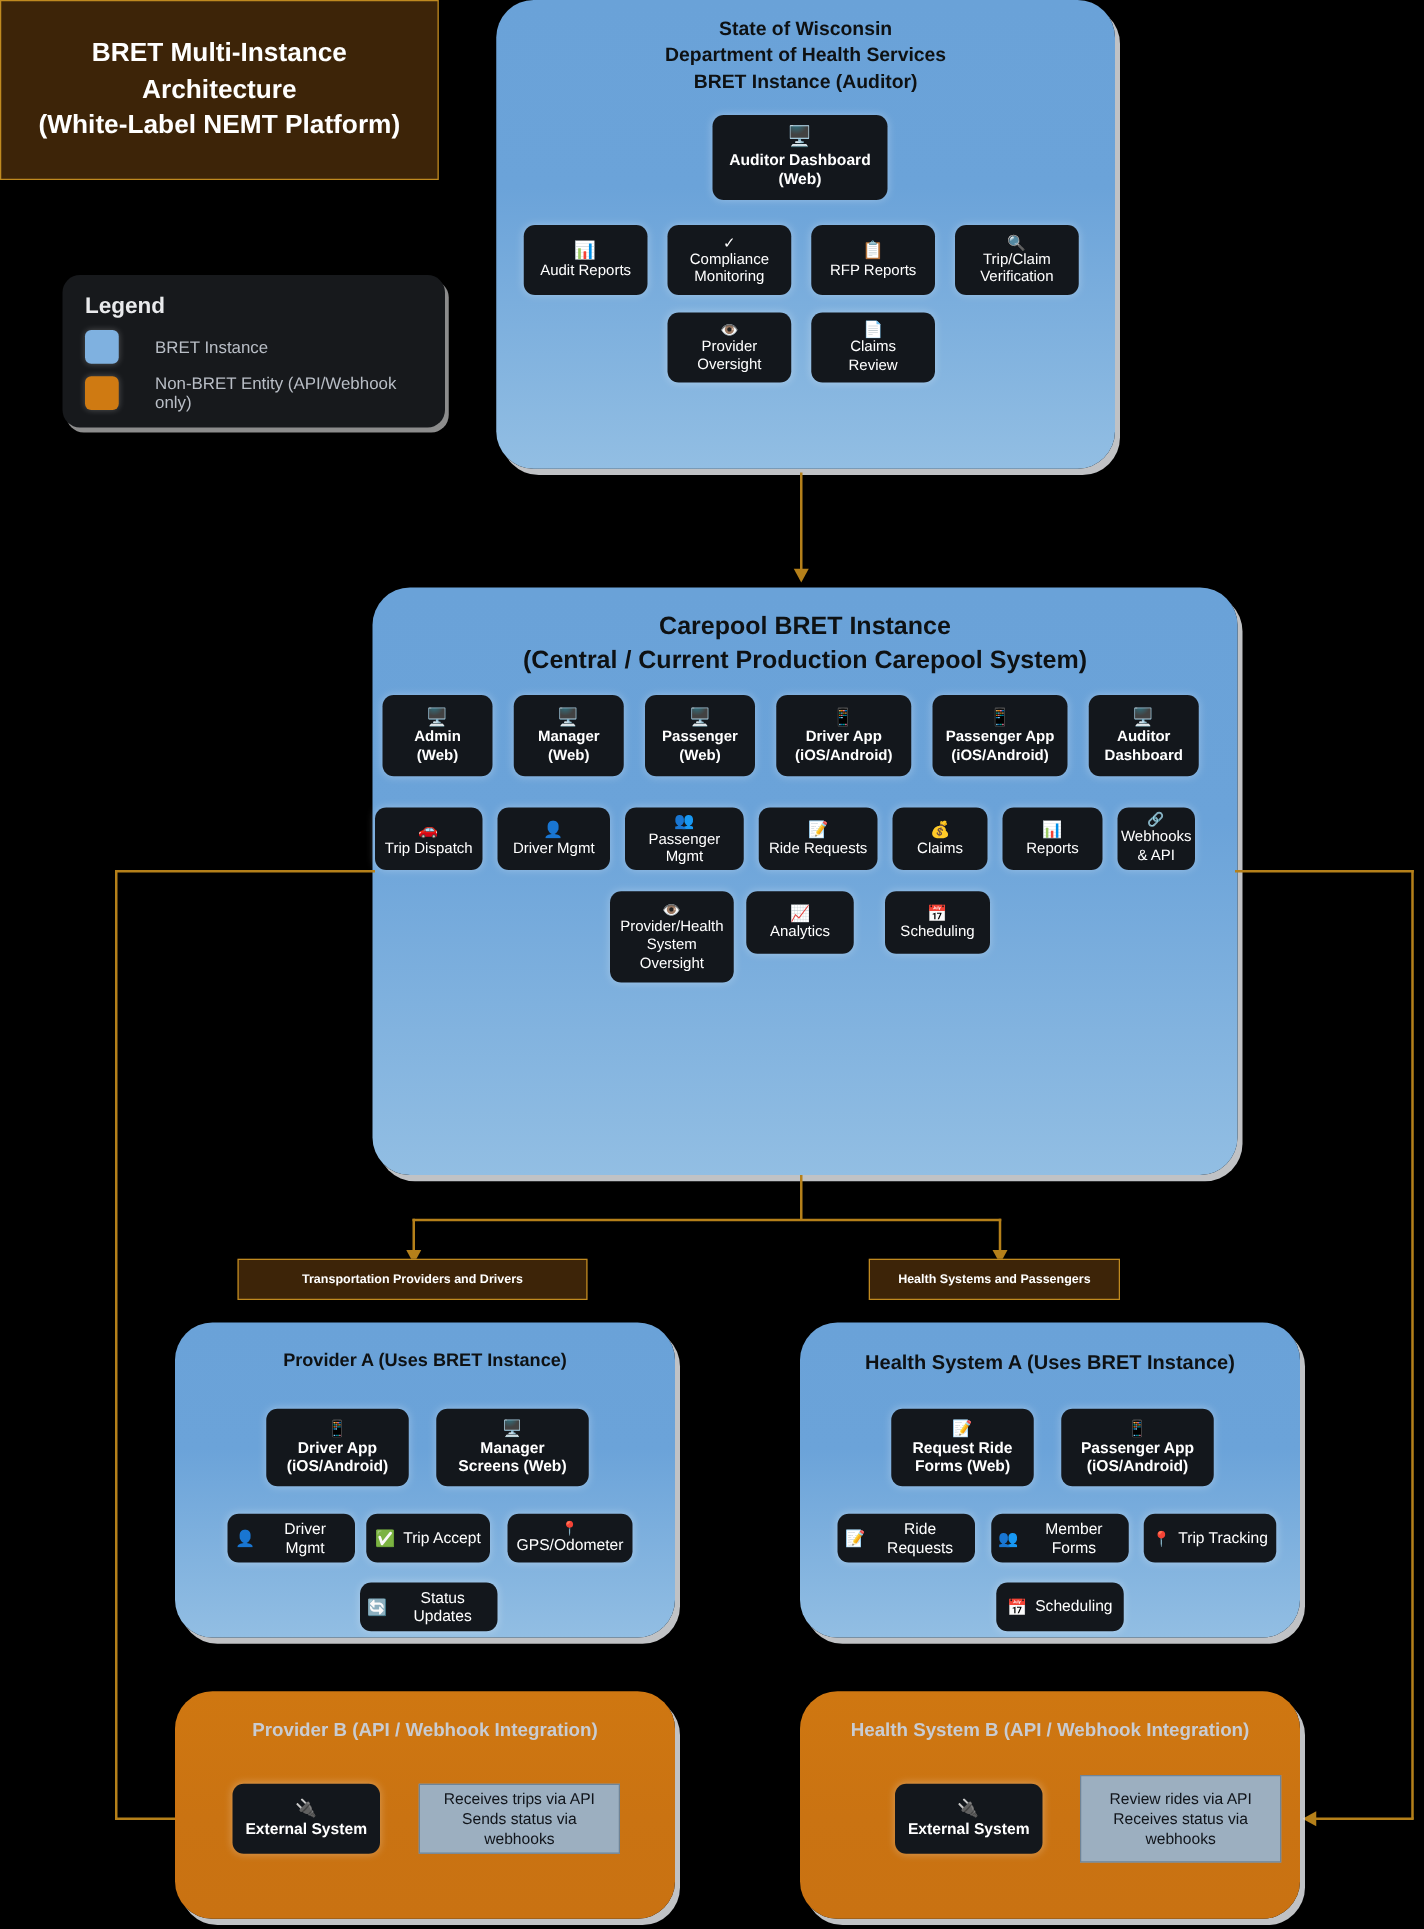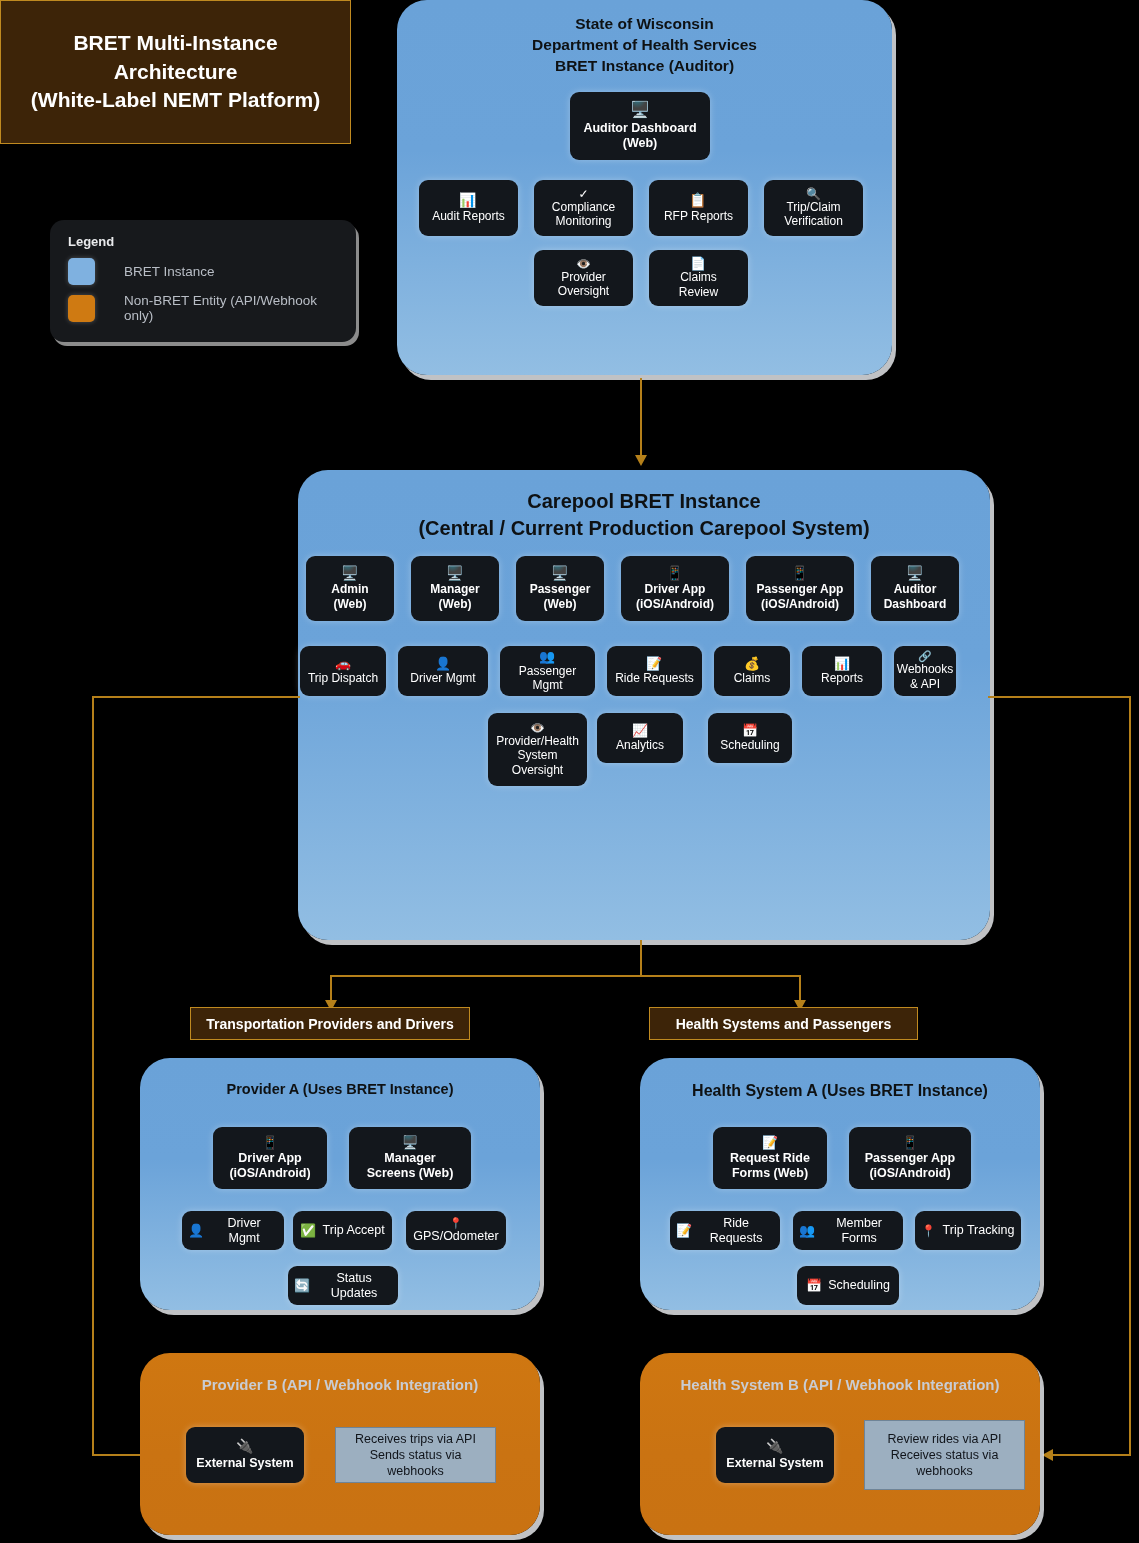--- a/index.html
+++ b/index.html
@@ -36,21 +36,21 @@
   
   #legend {
     left: 50px; top: 220px; width: 306px; height: 122px;
     background: #17191c;
     border-radius: 14px;
     box-shadow: 3px 4px 0 rgba(255,255,255,0.55);
     padding: 14px 18px;
   }
   #legend .legend-title {
     color: #e9eaec;
-    font-size: 13px;
+    font-size: 18px;
     font-weight: bold;
     margin-bottom: 9px;
   }
   .legend-row {
     display: flex; align-items: center; margin-bottom: 8px; gap: 15px;
   }
   .legend-swatch {
     width: 27px; height: 27px; border-radius: 5px;
     margin-right: 14px;
     flex: 0 0 auto;
@@ -114,21 +114,21 @@
     box-sizing: border-box;
     padding: 4px 6px;
   }
 
   
   .group-header {
     background: #3d2408;
     border: 1px solid #c08a20;
     color: #ffffff;
     font-weight: bold;
-    font-size: 14px;
+    font-size: 10px;
     display: flex; align-items: center; justify-content: center;
     text-align: center;
     box-sizing: border-box;
   }
 
   
   .line-v { background: #b5801a; width: 2px; }
   .line-h { background: #b5801a; height: 2px; }
   .arrow-down {
     width: 0; height: 0;
@@ -315,21 +315,21 @@
 <div class="abs arrow-right" style="left:140px; top:1449px;"></div>
 
 <div class="abs line-h" style="left:988px; top:696px; width:143px;"></div>
 <div class="abs line-v" style="left:1129px; top:696px; height:759px;"></div>
 <div class="abs line-h" style="left:1052px; top:1454px; width:79px;"></div>
 <div class="abs arrow-left" style="left:1042px; top:1449px;"></div>
 
 <div class="abs group-header" style="left:190px; top:1007px; width:280px; height:33px;">
   <span>Transportation Providers and Drivers</span>
 </div>
-<div class="abs group-header" style="left:649px; top:1007px; width:269px; height:33px;">
+<div class="abs group-header" style="left:695px; top:1007px; width:201px; height:33px;">
   <span>Health Systems and Passengers</span>
 </div>
 
 <div class="abs panel panel-blue" style="left:140px; top:1058px; width:400px; height:252px;">
   <div class="panel-title" style="margin-top:22px; font-size:14.5px;">
     <span>Provider A (Uses BRET Instance)</span>
   </div>
 </div>
 <div class="abs node bold" style="left:213px; top:1127px; width:114px; height:62px; font-size:12.5px;">
   <span class="ico" style="font-size:13px; margin-bottom:2px;">📱</span>

